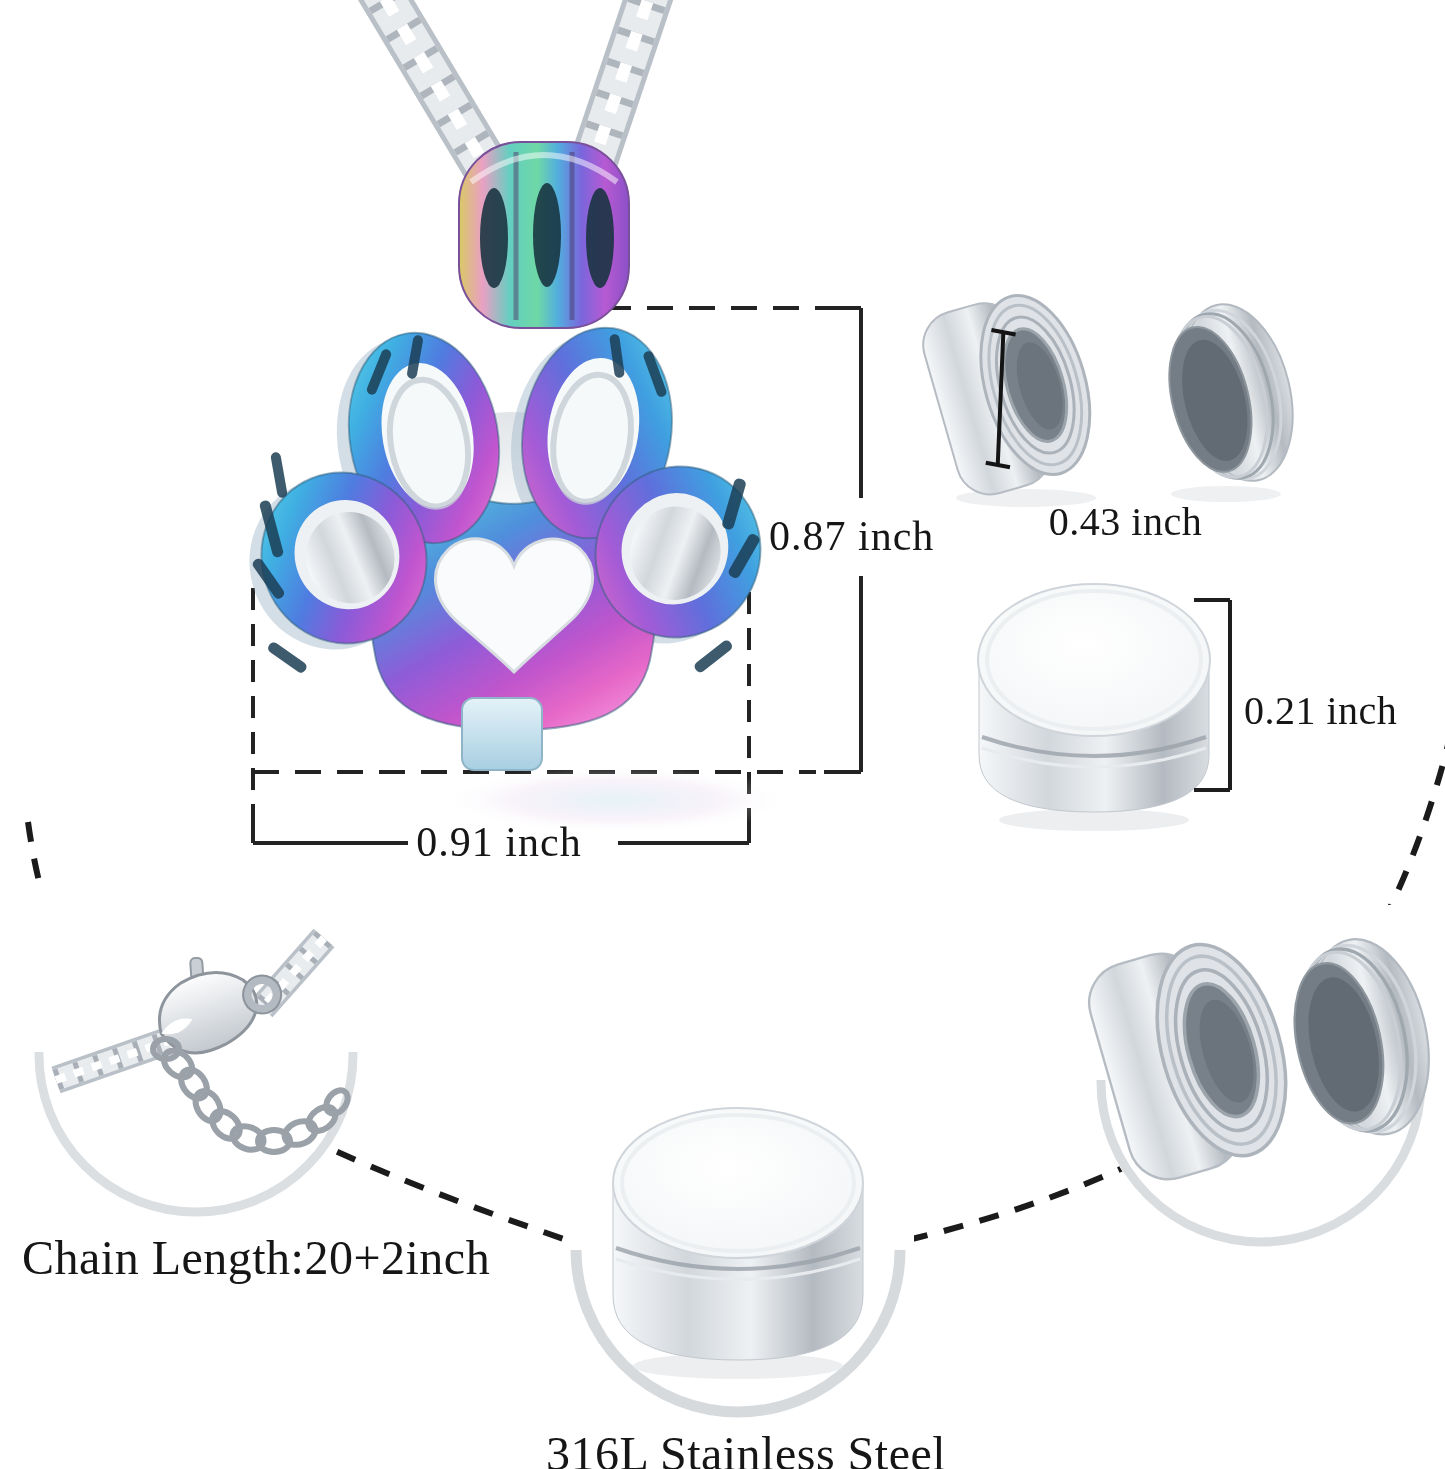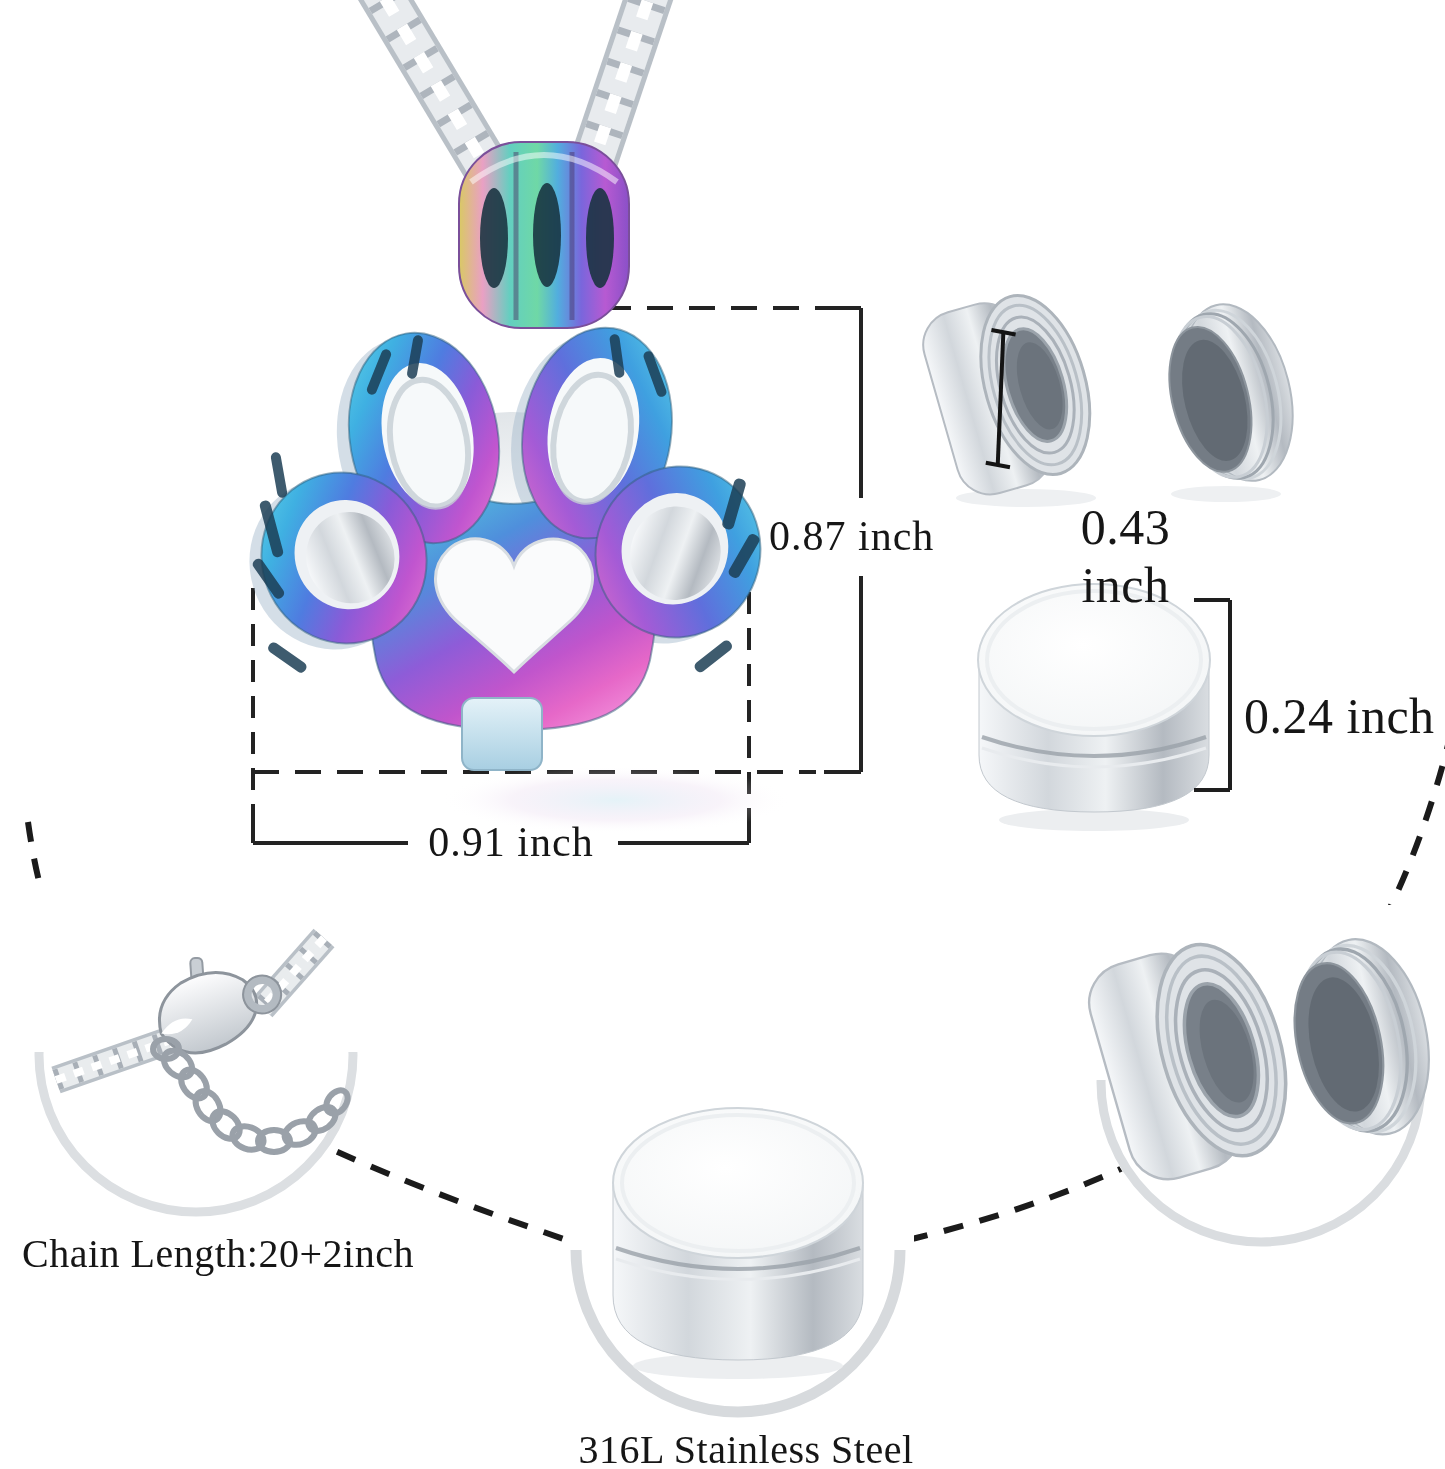--- a/index.html
+++ b/index.html
@@ -2,22 +2,22 @@
 <html><head>
 <meta charset="utf-8">
 <style>
   html,body{margin:0;padding:0;background:#ffffff;}
   #canvas{position:relative;width:1445px;height:1469px;background:#ffffff;overflow:hidden;
           font-family:"Liberation Serif","DejaVu Serif",serif;color:#161616;margin-left:16px;}
   #scene-svg{position:absolute;left:0;top:0;}
   .lbl{position:absolute;white-space:nowrap;color:#161616;}
   .lbl.center{text-align:center;white-space:normal;}
   .fs42{font-size:42px;letter-spacing:1px;}
-  .fs40{font-size:40px;letter-spacing:0.5px;}
-  .fs38{font-size:50px;letter-spacing:0.5px;}
+  .fs40{font-size:48px;letter-spacing:0.5px;}
+  .fs38{font-size:40px;letter-spacing:0.5px;}
 </style>
 </head>
 <body>
 
 <div id="canvas">
 
 <svg id="scene-svg" width="1445" height="1469" viewBox="0 0 1445 1469">
   <defs>
     <linearGradient id="silverH" x1="0" y1="0" x2="1" y2="0">
       <stop offset="0" stop-color="#f5f7f9"></stop>
@@ -300,25 +300,25 @@
       <rect x="722" y="532" width="12" height="48" rx="5" transform="rotate(30 728 556)"></rect>
       <rect x="692" y="634" width="11" height="44" rx="5" transform="rotate(52 697 656)"></rect>
     </g>
 
     <rect x="446" y="698" width="80" height="72" rx="12" fill="url(#blueTab)" stroke="#8fb4c8" stroke-width="2"></rect>
   </g>
 </svg>
 
 <span class="lbl fs42" style="left:753px;top:512px;">0.87 inch</span>
 
-<span class="lbl center fs42" style="left:375px;top:818px;width:240px;">0.91 inch</span>
+<span class="lbl center fs42" style="left:363px;top:818px;width:240px;">0.91 inch</span>
 
 <span class="lbl center fs38" style="left:1022px;top:498px;width:175px;">0.43 inch</span>
 
-<span class="lbl fs38" style="left:1228px;top:687px;">0.24 inch</span>
+<span class="lbl fs38" style="left:1228px;top:687px;">0.21 inch</span>
 
 <span class="lbl fs40" style="left:6px;top:1230px;">Chain Length:20+2inch</span>
 
 
 
 <span class="lbl center fs40" style="left:520px;top:1426px;width:420px;">316L Stainless Steel</span>
 
 </div>
 
 </body></html>

